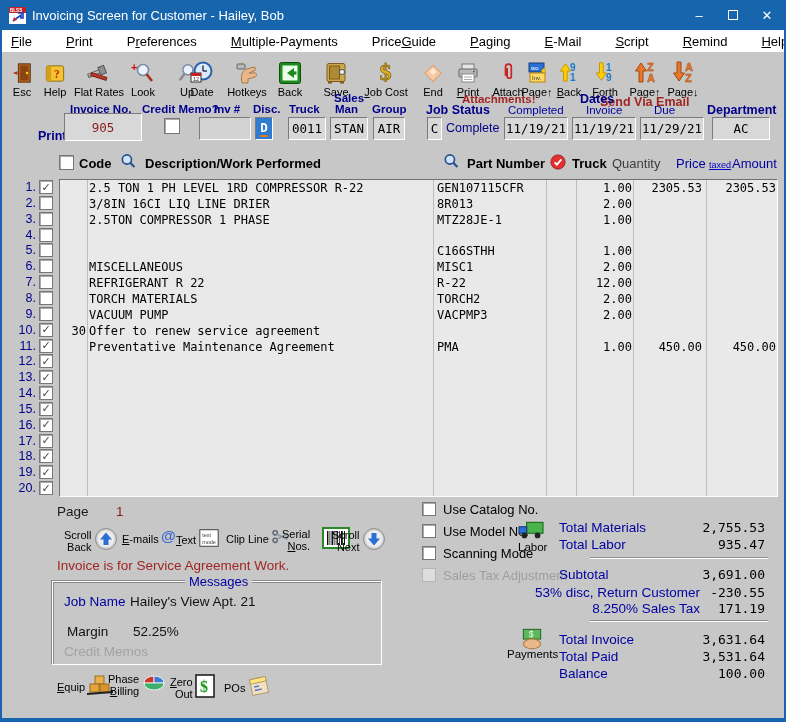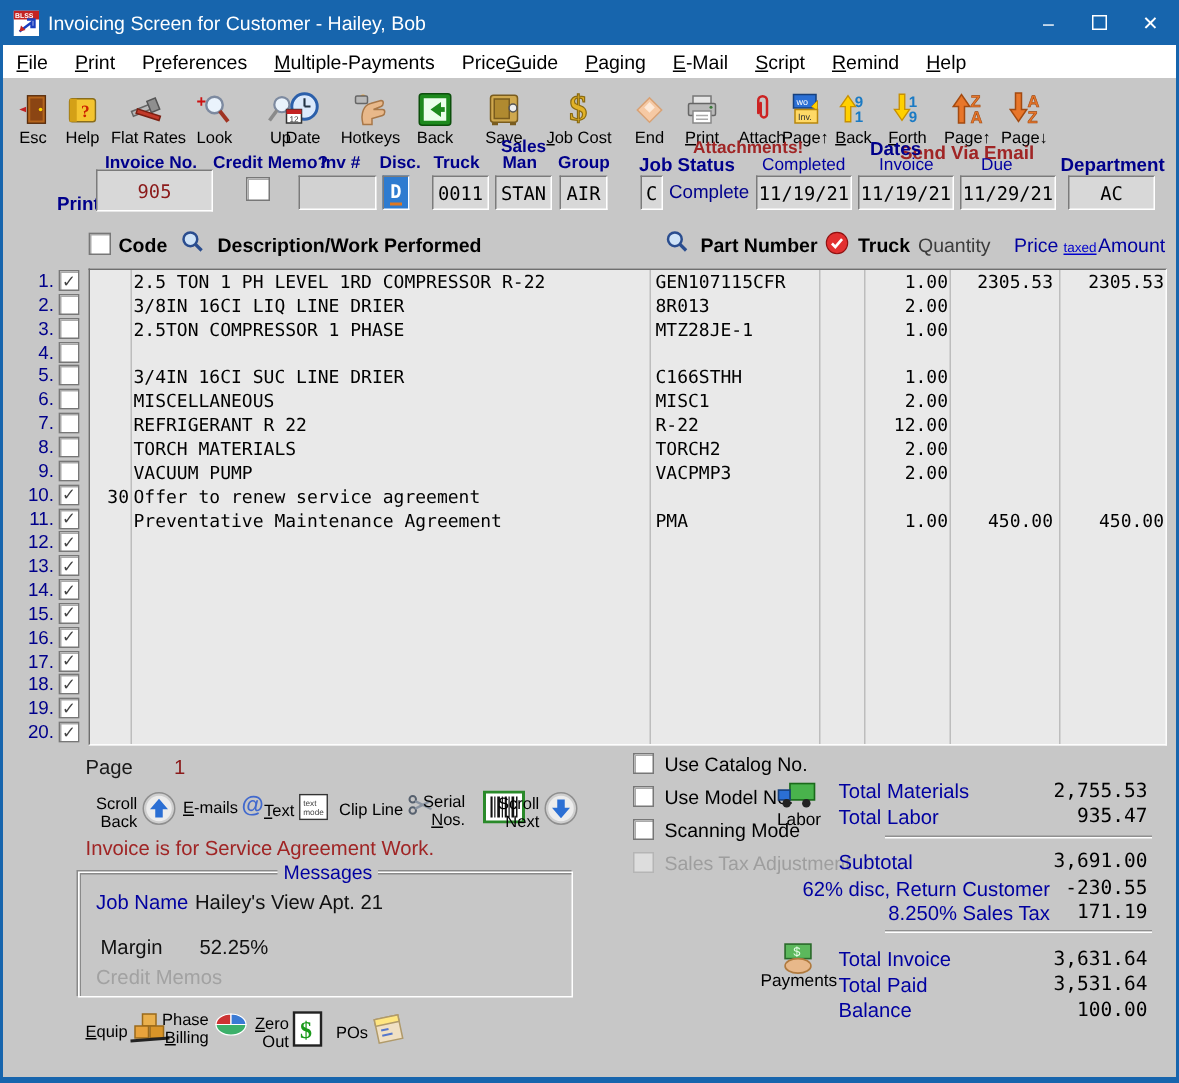--- a/index.html
+++ b/index.html
@@ -4,21 +4,21 @@
 <style>
   html,body{margin:0;padding:0;background:#555;}
   *{box-sizing:border-box;}
   .window{position:relative;width:786px;height:722px;background:#c7c7c7;overflow:hidden;
     font-family:"Liberation Sans",sans-serif;border-left:2px solid #1765ad;border-right:2px solid #1765ad;border-bottom:4px solid #1765ad;}
   .titlebar{position:absolute;left:0;top:0;width:100%;height:30px;background:#1765ad;display:flex;align-items:center;}
   .title-text{color:#fff;font-size:13px;margin-left:6px;flex:1;white-space:nowrap;}
   .appicon{width:17px;height:17px;margin-left:7px;flex:none;}
   .winbtn{width:34px;height:30px;color:#fff;display:flex;align-items:center;justify-content:center;font-size:13px;flex:none;}
   .maxglyph{width:10px;height:10px;border:1.5px solid #fff;display:inline-block;}
-  .menubar{position:absolute;left:0;top:30px;width:100%;height:22px;background:#fff;display:flex;align-items:center;font-size:13px;color:#000;}
+  .menubar{position:absolute;left:0;top:30px;width:100%;height:22px;background:#fff;display:flex;align-items:center;font-size:13px;color:#000;gap:16px;}
   .menuitem{padding:0 9px;white-space:nowrap;}
   .menuitem u, u{text-decoration:underline;}
   .toolbar-btn{position:absolute;top:54px;height:44px;display:flex;flex-direction:column;align-items:center;justify-content:flex-end;}
   .toolbar-btn .ticon{height:28px;display:flex;align-items:flex-end;justify-content:center;}
   .toolbar-btn .tlabel{font-size:11px;color:#000;white-space:nowrap;margin-top:1px;}
   .note{position:absolute;font-size:11.5px;font-weight:bold;white-space:nowrap;}
   .flabel{position:absolute;font-size:11.5px;font-weight:bold;color:#00008b;white-space:nowrap;}
   .ffield{position:absolute;background:#d8d8d8;border-top:1px solid #7b7b7b;border-left:1px solid #7b7b7b;border-bottom:1px solid #fff;border-right:1px solid #fff;
     font-family:"DejaVu Sans Mono",monospace;font-size:12.5px;color:#000;display:flex;align-items:center;justify-content:center;white-space:nowrap;}
   .checkbox{position:absolute;background:#fff;border:1px solid #777;box-shadow:inset 1px 1px 0 #aaa;display:flex;align-items:center;justify-content:center;font-size:11px;color:#444;}
@@ -356,21 +356,20 @@
       <div class="trow" style="top: 31.7px;">
         <span style="left:2px;width:24px;text-align:right;"></span>
         <span style="left:29px;">2.5TON COMPRESSOR 1 PHASE</span>
         <span style="left:377px;">MTZ28JE-1</span>
         <span style="left:518px;width:54px;text-align:right;">1.00</span>
         <span style="left:576px;width:66px;text-align:right;"></span>
         <span style="left:648px;width:68px;text-align:right;"></span>
       </div>
       <div class="trow" style="top: 63.4px;">
         <span style="left:2px;width:24px;text-align:right;"></span>
-        <span style="left:29px;">3/4IN 16CI SUC LINE DRIER</span>
         <span style="left:377px;">C166STHH</span>
         <span style="left:518px;width:54px;text-align:right;">1.00</span>
         <span style="left:576px;width:66px;text-align:right;"></span>
         <span style="left:648px;width:68px;text-align:right;"></span>
       </div>
       <div class="trow" style="top: 79.25px;">
         <span style="left:2px;width:24px;text-align:right;"></span>
         <span style="left:29px;">MISCELLANEOUS</span>
         <span style="left:377px;">MISC1</span>
         <span style="left:518px;width:54px;text-align:right;">2.00</span>
@@ -656,21 +655,21 @@
         <circle cx="19" cy="16" r="2.6" fill="#222"></circle>
       </svg></span>
   <div style="position:absolute;left:516px;top:541px;font-size:11.5px;color:#000;">Labor</div>
   <div class="totlabel" style="left:557px;top:520px;">Total Materials</div>
   <div class="totval" style="left:638px;top:520px;">2,755.53</div>
   <div class="totlabel" style="left:557px;top:537px;">Total Labor</div>
   <div class="totval" style="left:638px;top:537px;">935.47</div>
   <div class="totline" style="top:557px;"></div>
   <div class="totlabel" style="left:557px;top:567px;">Subtotal</div>
   <div class="totval" style="left:638px;top:567px;">3,691.00</div>
-  <div class="totlabel" style="left:470px;top:585px;width:228px;text-align:right;">62% disc, Return Customer</div>
+  <div class="totlabel" style="left:470px;top:585px;width:228px;text-align:right;">53% disc, Return Customer</div>
   <div class="totval" style="left:638px;top:585px;">-230.55</div>
   <div class="totlabel" style="left:470px;top:601px;width:228px;text-align:right;">8.250% Sales Tax</div>
   <div class="totval" style="left:638px;top:601px;">171.19</div>
   <div class="totline" style="top:620px;"></div>
   <span style="position:absolute;left:516px;top:626px;"><svg viewBox="0 0 26 22" width="28" height="24">
         <rect x="5" y="3" width="16" height="9" fill="#5cb85c" stroke="#2a6a2a"></rect>
         <text x="10" y="10.5" font-size="8" fill="#e9ffe9" font-family="Liberation Sans,sans-serif">$</text>
         <ellipse cx="13" cy="16.5" rx="8" ry="4.5" fill="#e8b88a" stroke="#b07a3e"></ellipse>
       </svg></span>
   <div style="position:absolute;left:505px;top:648px;font-size:11.5px;color:#000;">Payments</div>

